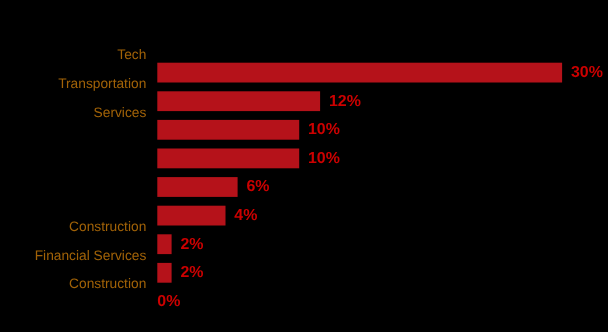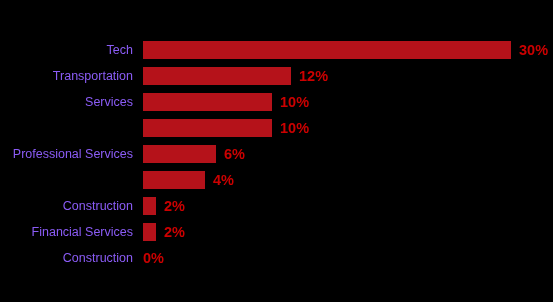--- a/index.html
+++ b/index.html
@@ -35,32 +35,32 @@
     align-items: center;
   }
   .cat-label {
     position: absolute;
     left: 0;
     top: 0;
     width: 133px;
     height: 18px;
     line-height: 18px;
     text-align: right;
-    color: #8b5cf6;
+    color: #a16207;
     font-size: 12.5px;
     font-family: "Liberation Sans", sans-serif;
     font-stretch: condensed;
     letter-spacing: 0px;
     white-space: nowrap;
     overflow: visible;
   }
   .bar-track {
     position: absolute;
     left: 143px;
-    top: 0;
+    top: 16px;
     height: 18px;
     display: flex;
     align-items: flex-end;
   }
   .bar-fill {
     height: 18px;
     background: #b5121a;
     flex: 0 0 auto;
   }
   .value-label {
@@ -108,21 +108,20 @@
     </div>
 
     <div class="bar-row">
       <div class="bar-track">
         <div class="bar-fill" style="width: 129px;"></div>
         <div class="value-label">10%</div>
       </div>
     </div>
 
     <div class="bar-row">
-      <div class="cat-label">Professional Services</div>
       <div class="bar-track">
         <div class="bar-fill" style="width: 73px;"></div>
         <div class="value-label">6%</div>
       </div>
     </div>
 
     <div class="bar-row">
       <div class="bar-track">
         <div class="bar-fill" style="width: 62px;"></div>
         <div class="value-label">4%</div>

